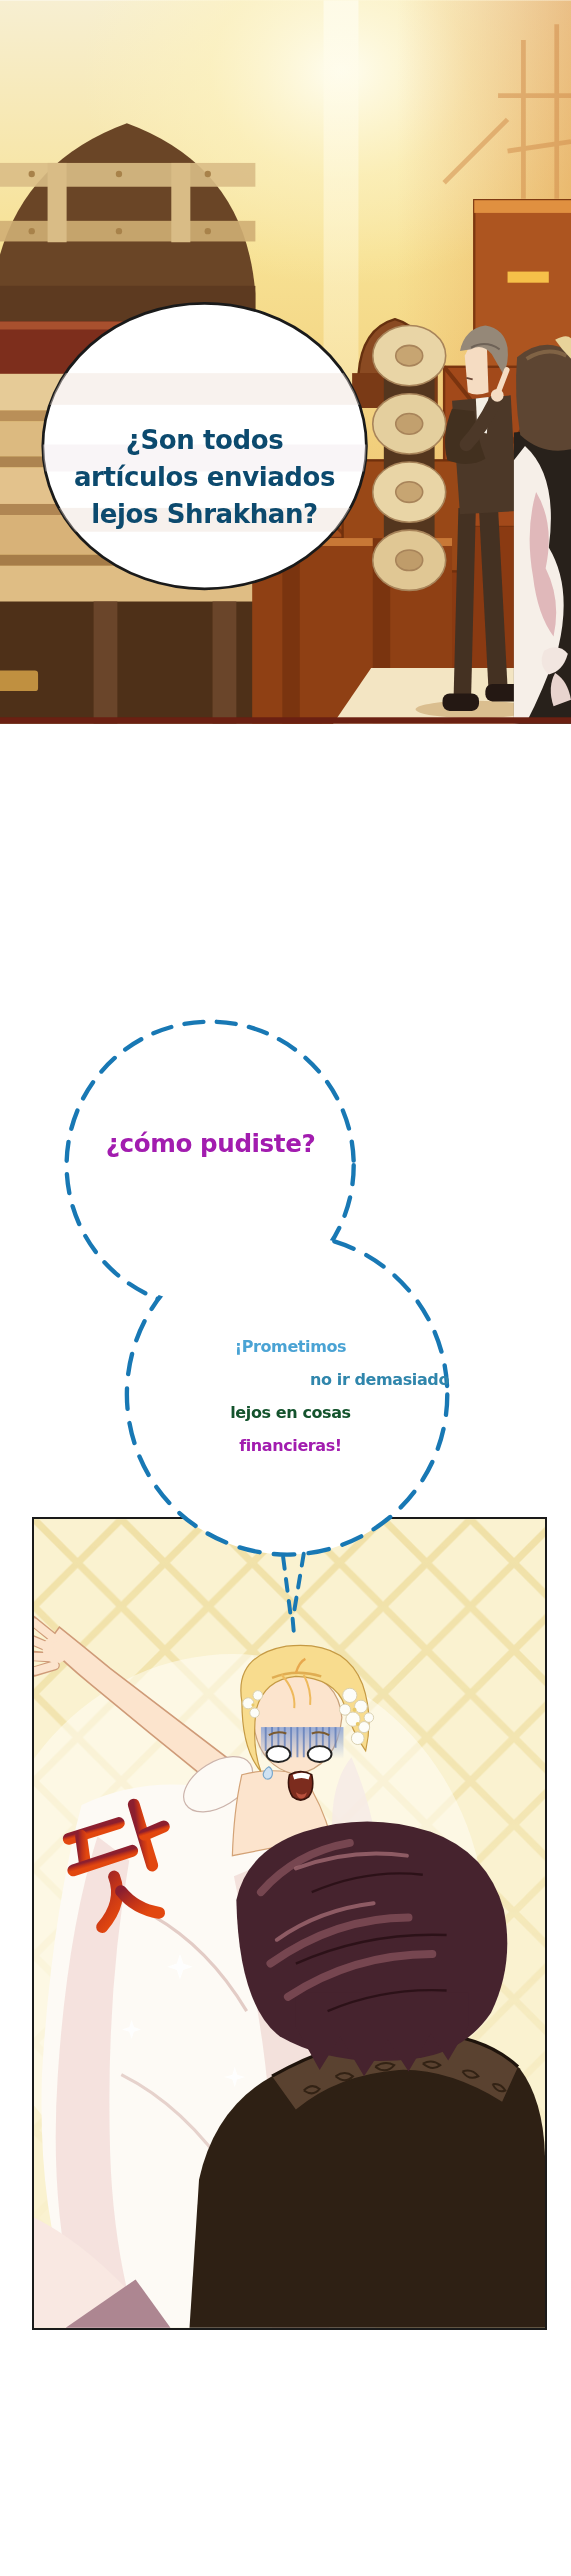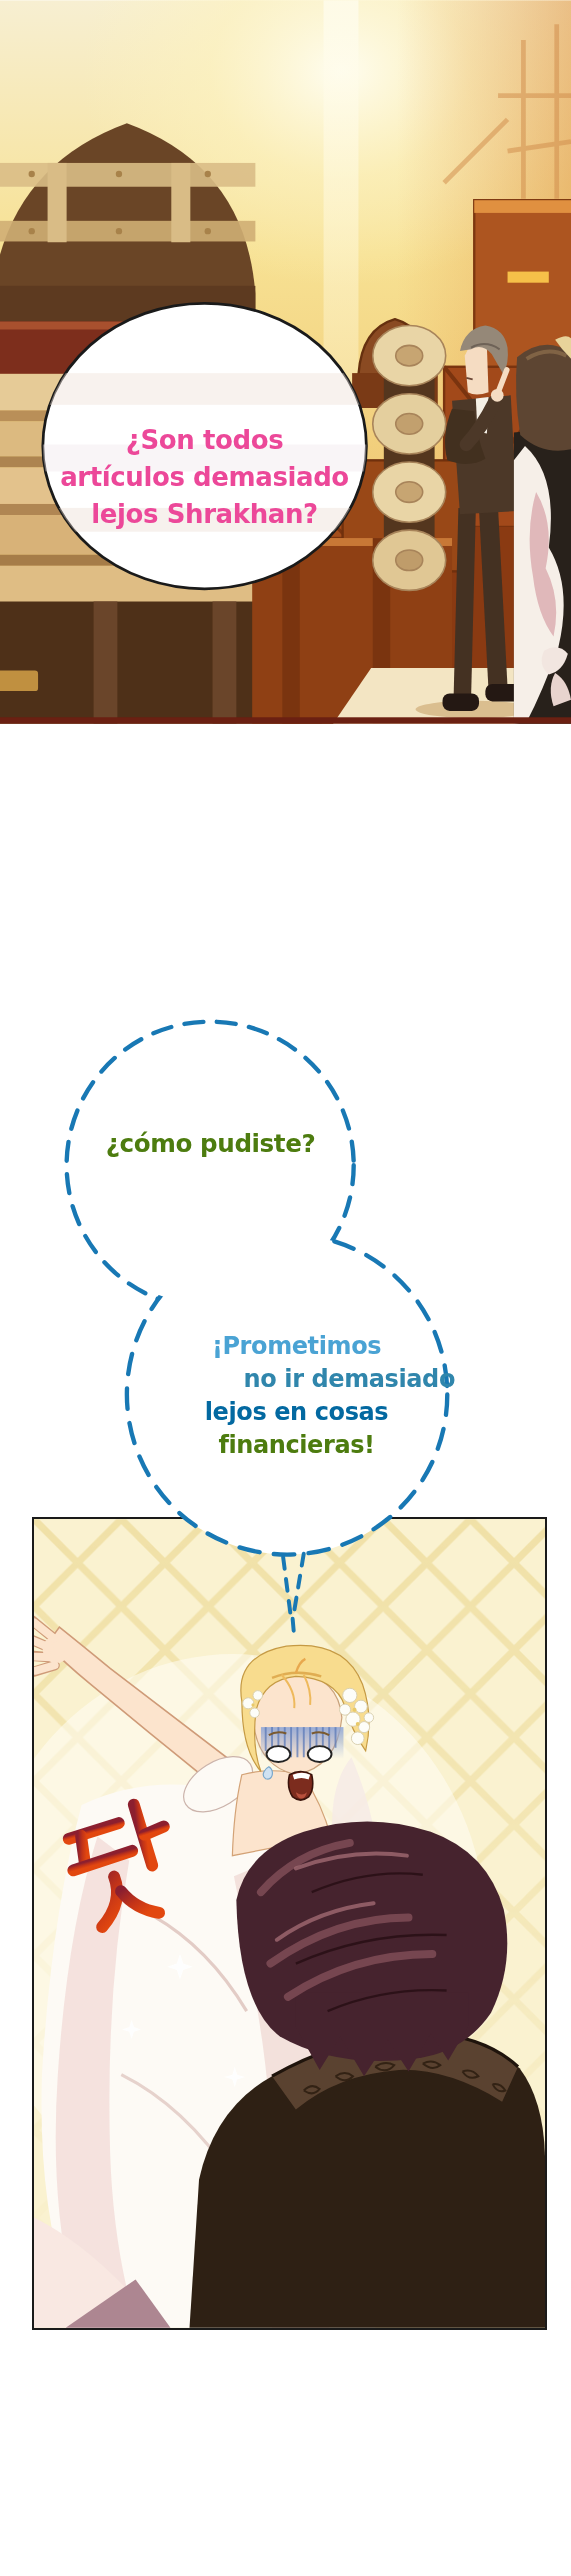--- a/index.html
+++ b/index.html
@@ -3,27 +3,27 @@
 <meta charset="utf-8">
 <style>
   html,body{margin:0;padding:0;background:#ffffff;}
   .page{position:relative;width:571px;height:2576px;background:#ffffff;overflow:hidden;
         font-family:"DejaVu Sans",sans-serif;}
   .abs{position:absolute;}
   svg{display:block;}
   
   .btext{position:absolute;text-align:center;font-weight:bold;z-index:6;
          font-family:"DejaVu Sans",sans-serif;letter-spacing:-0.4px;}
-  .p1text{left:46px;top:422px;width:317px;font-size:26px;line-height:37px;color:#ec4899;}
+  .p1text{left:46px;top:422px;width:317px;font-size:26px;line-height:37px;color:#0c4a6e;}
   .tb1{left:52px;top:1127px;width:317px;font-size:24.6px;line-height:33px;}
-  .tb2{left:138px;top:1330px;width:317px;font-size:24px;line-height:33px;}
+  .tb2{left:132px;top:1330px;width:317px;font-size:16px;line-height:33px;}
   .c-blue{color:#4aa3d4;}
   .c-teal{color:#3086ac;text-align:right;}
-  .c-dark{color:#0369a1;}
-  .c-black{color:#4d7c0f;}
+  .c-dark{color:#14532d;}
+  .c-black{color:#a21caf;}
   
   .panel-top{left:0;top:0;width:571px;height:724px;z-index:1;}
   .dashed-group{left:0;top:984px;width:571px;height:659px;z-index:5;}
   .panel-bottom{left:32px;top:1517px;width:511px;height:809px;border:2.4px solid #1a1a1a;
                 background:#faf2d0;z-index:2;overflow:hidden;}
   .sr{position:absolute;width:0.8px;height:0.8px;overflow:hidden;clip:rect(0 0 0 0);white-space:nowrap;}
 </style>
 </head>
 <body>
 
@@ -176,21 +176,21 @@
           <rect x="40" y="640" width="430" height="30" fill="#eadcd2" opacity="0.4"></rect>
         </g>
       </g>
 
       <rect x="0" y="904" width="720" height="8" fill="#6b2012"></rect>
     </svg>
   </div>
 
   <div class="btext p1text">
     <div>¿Son todos</div>
-    <div>artículos demasiado</div>
+    <div>artículos enviados</div>
     <div>lejos Shrakhan?</div>
   </div>
 
   <div class="abs panel-bottom">
     <svg width="511" height="809" viewBox="0 0 644 1019">
       <defs>
         <pattern id="lat" width="110" height="110" patternUnits="userSpaceOnUse">
           <path d="M0,0 L110,110 M110,0 L0,110" stroke="#eedc9c" stroke-width="9" fill="none" opacity="0.8"></path>
         </pattern>
         <linearGradient id="latfade" x1="0" y1="0" x2="0" y2="1">

